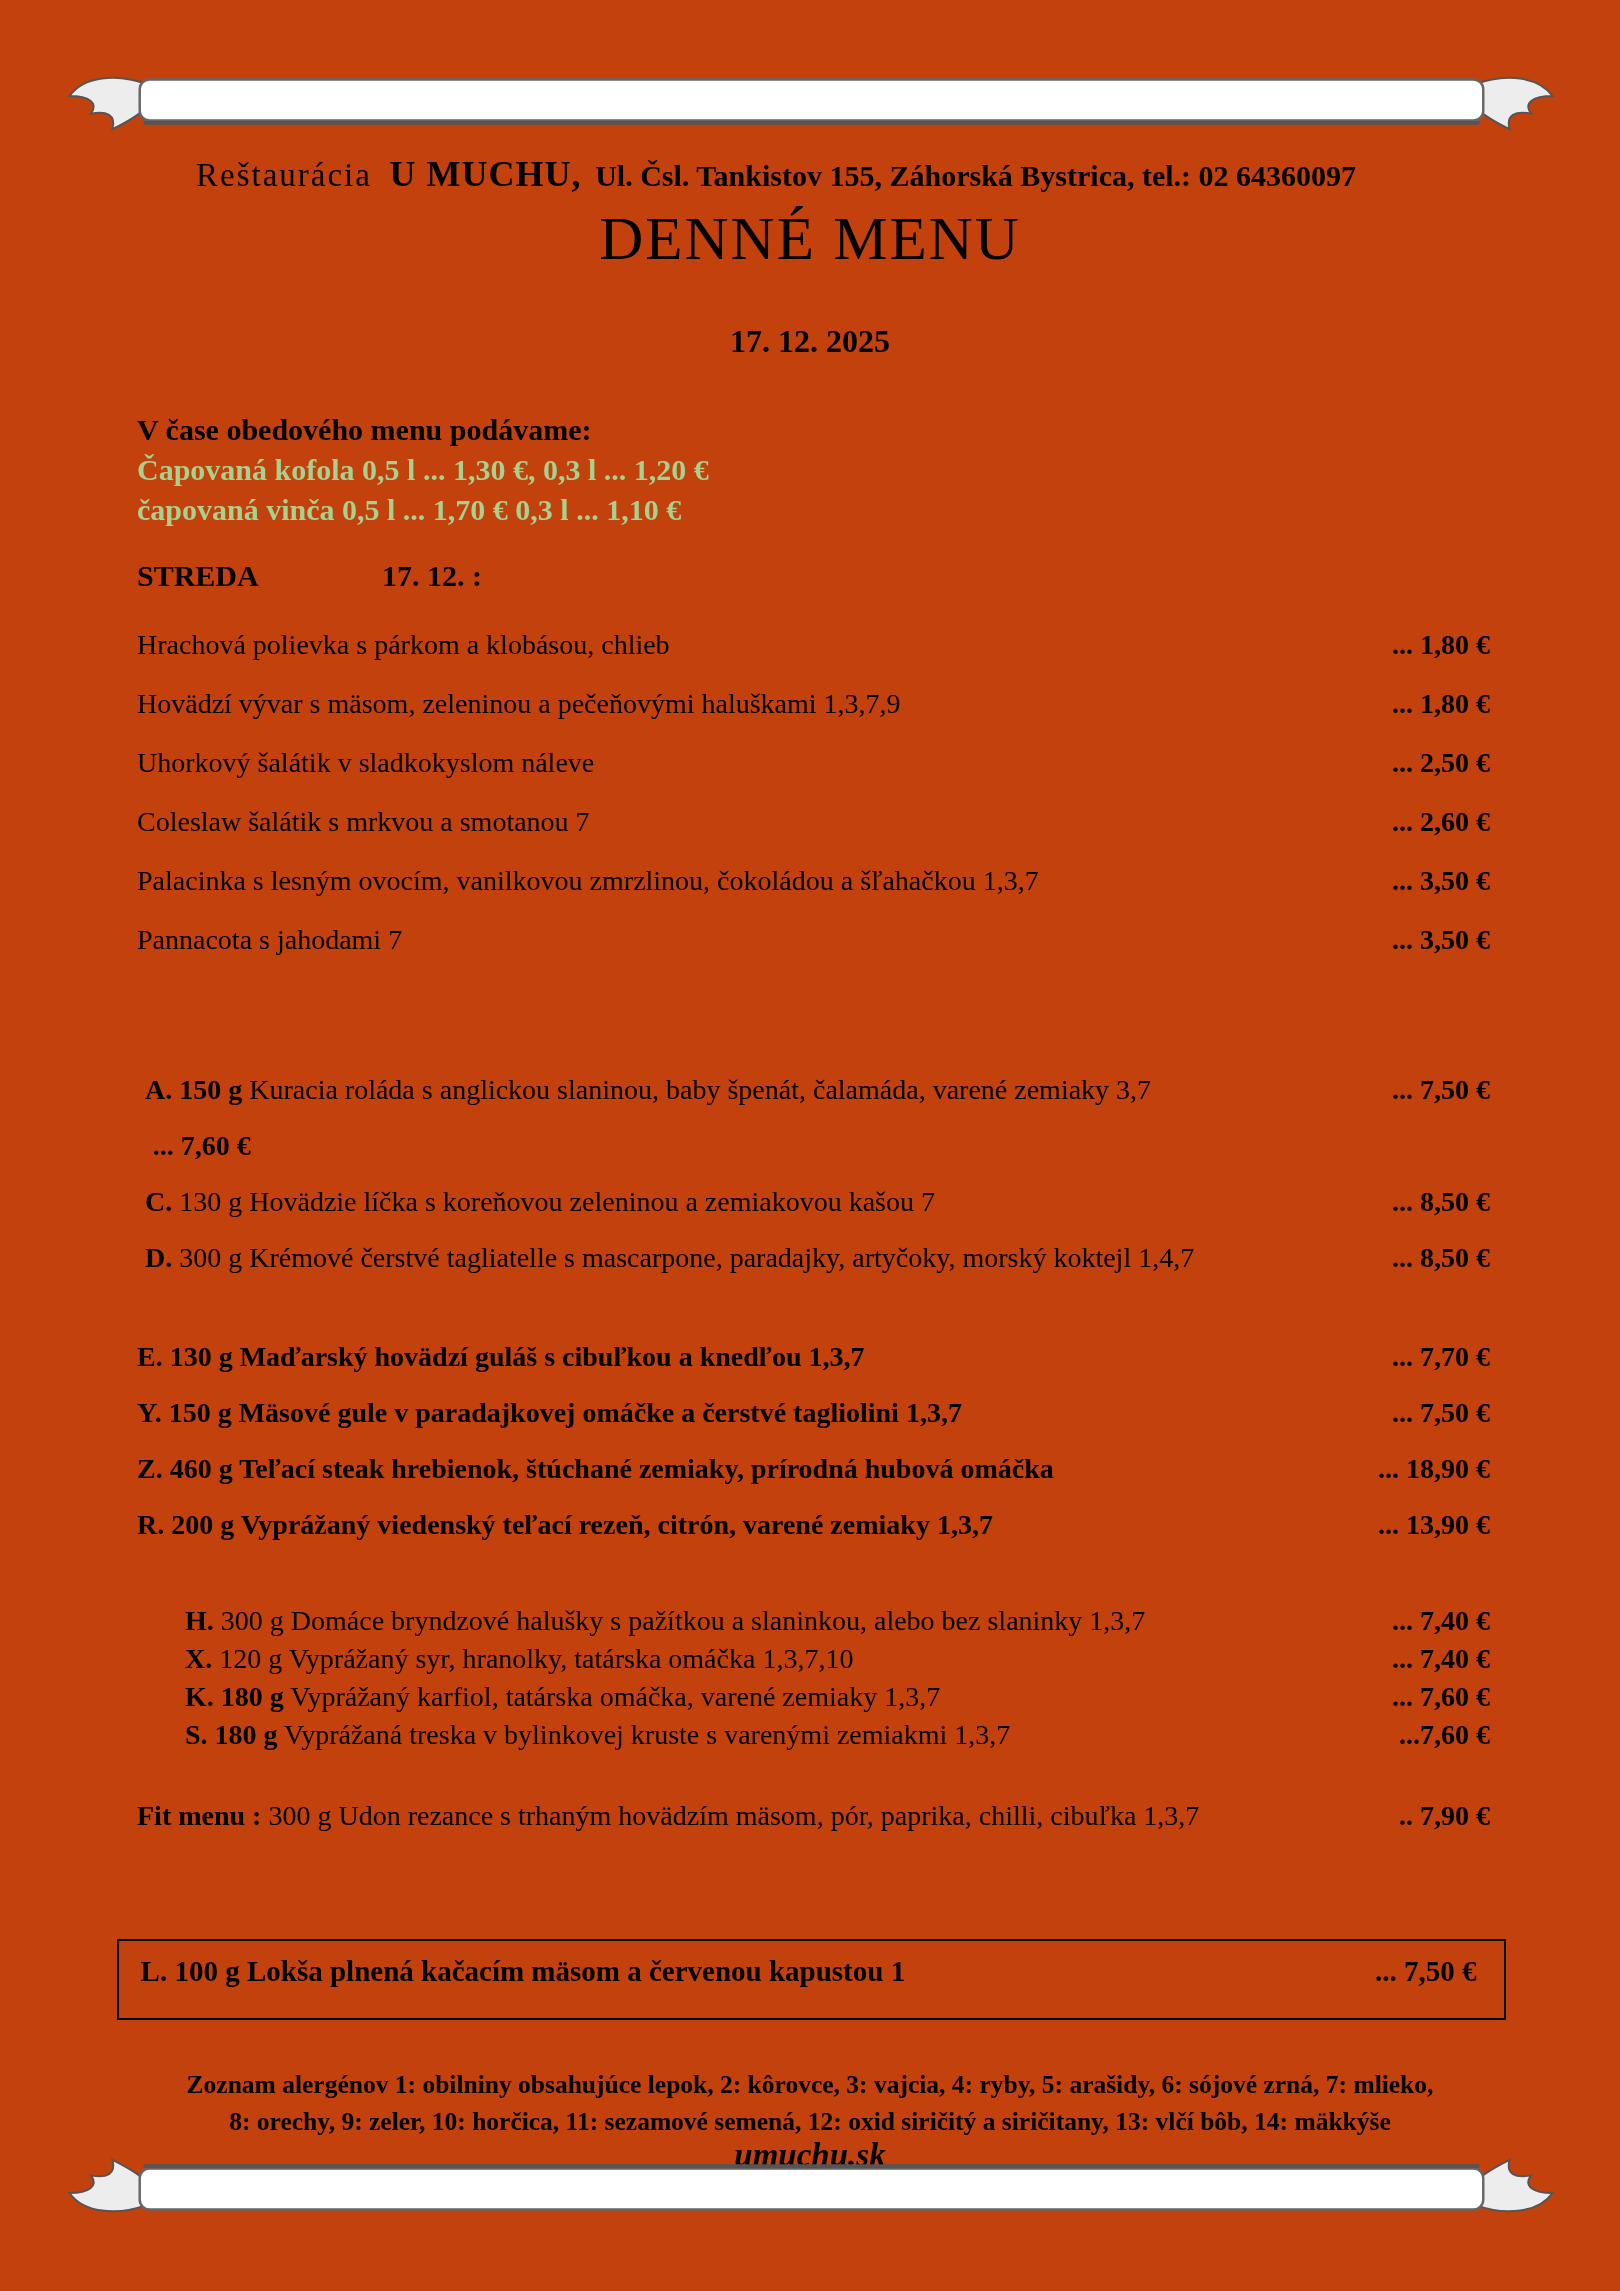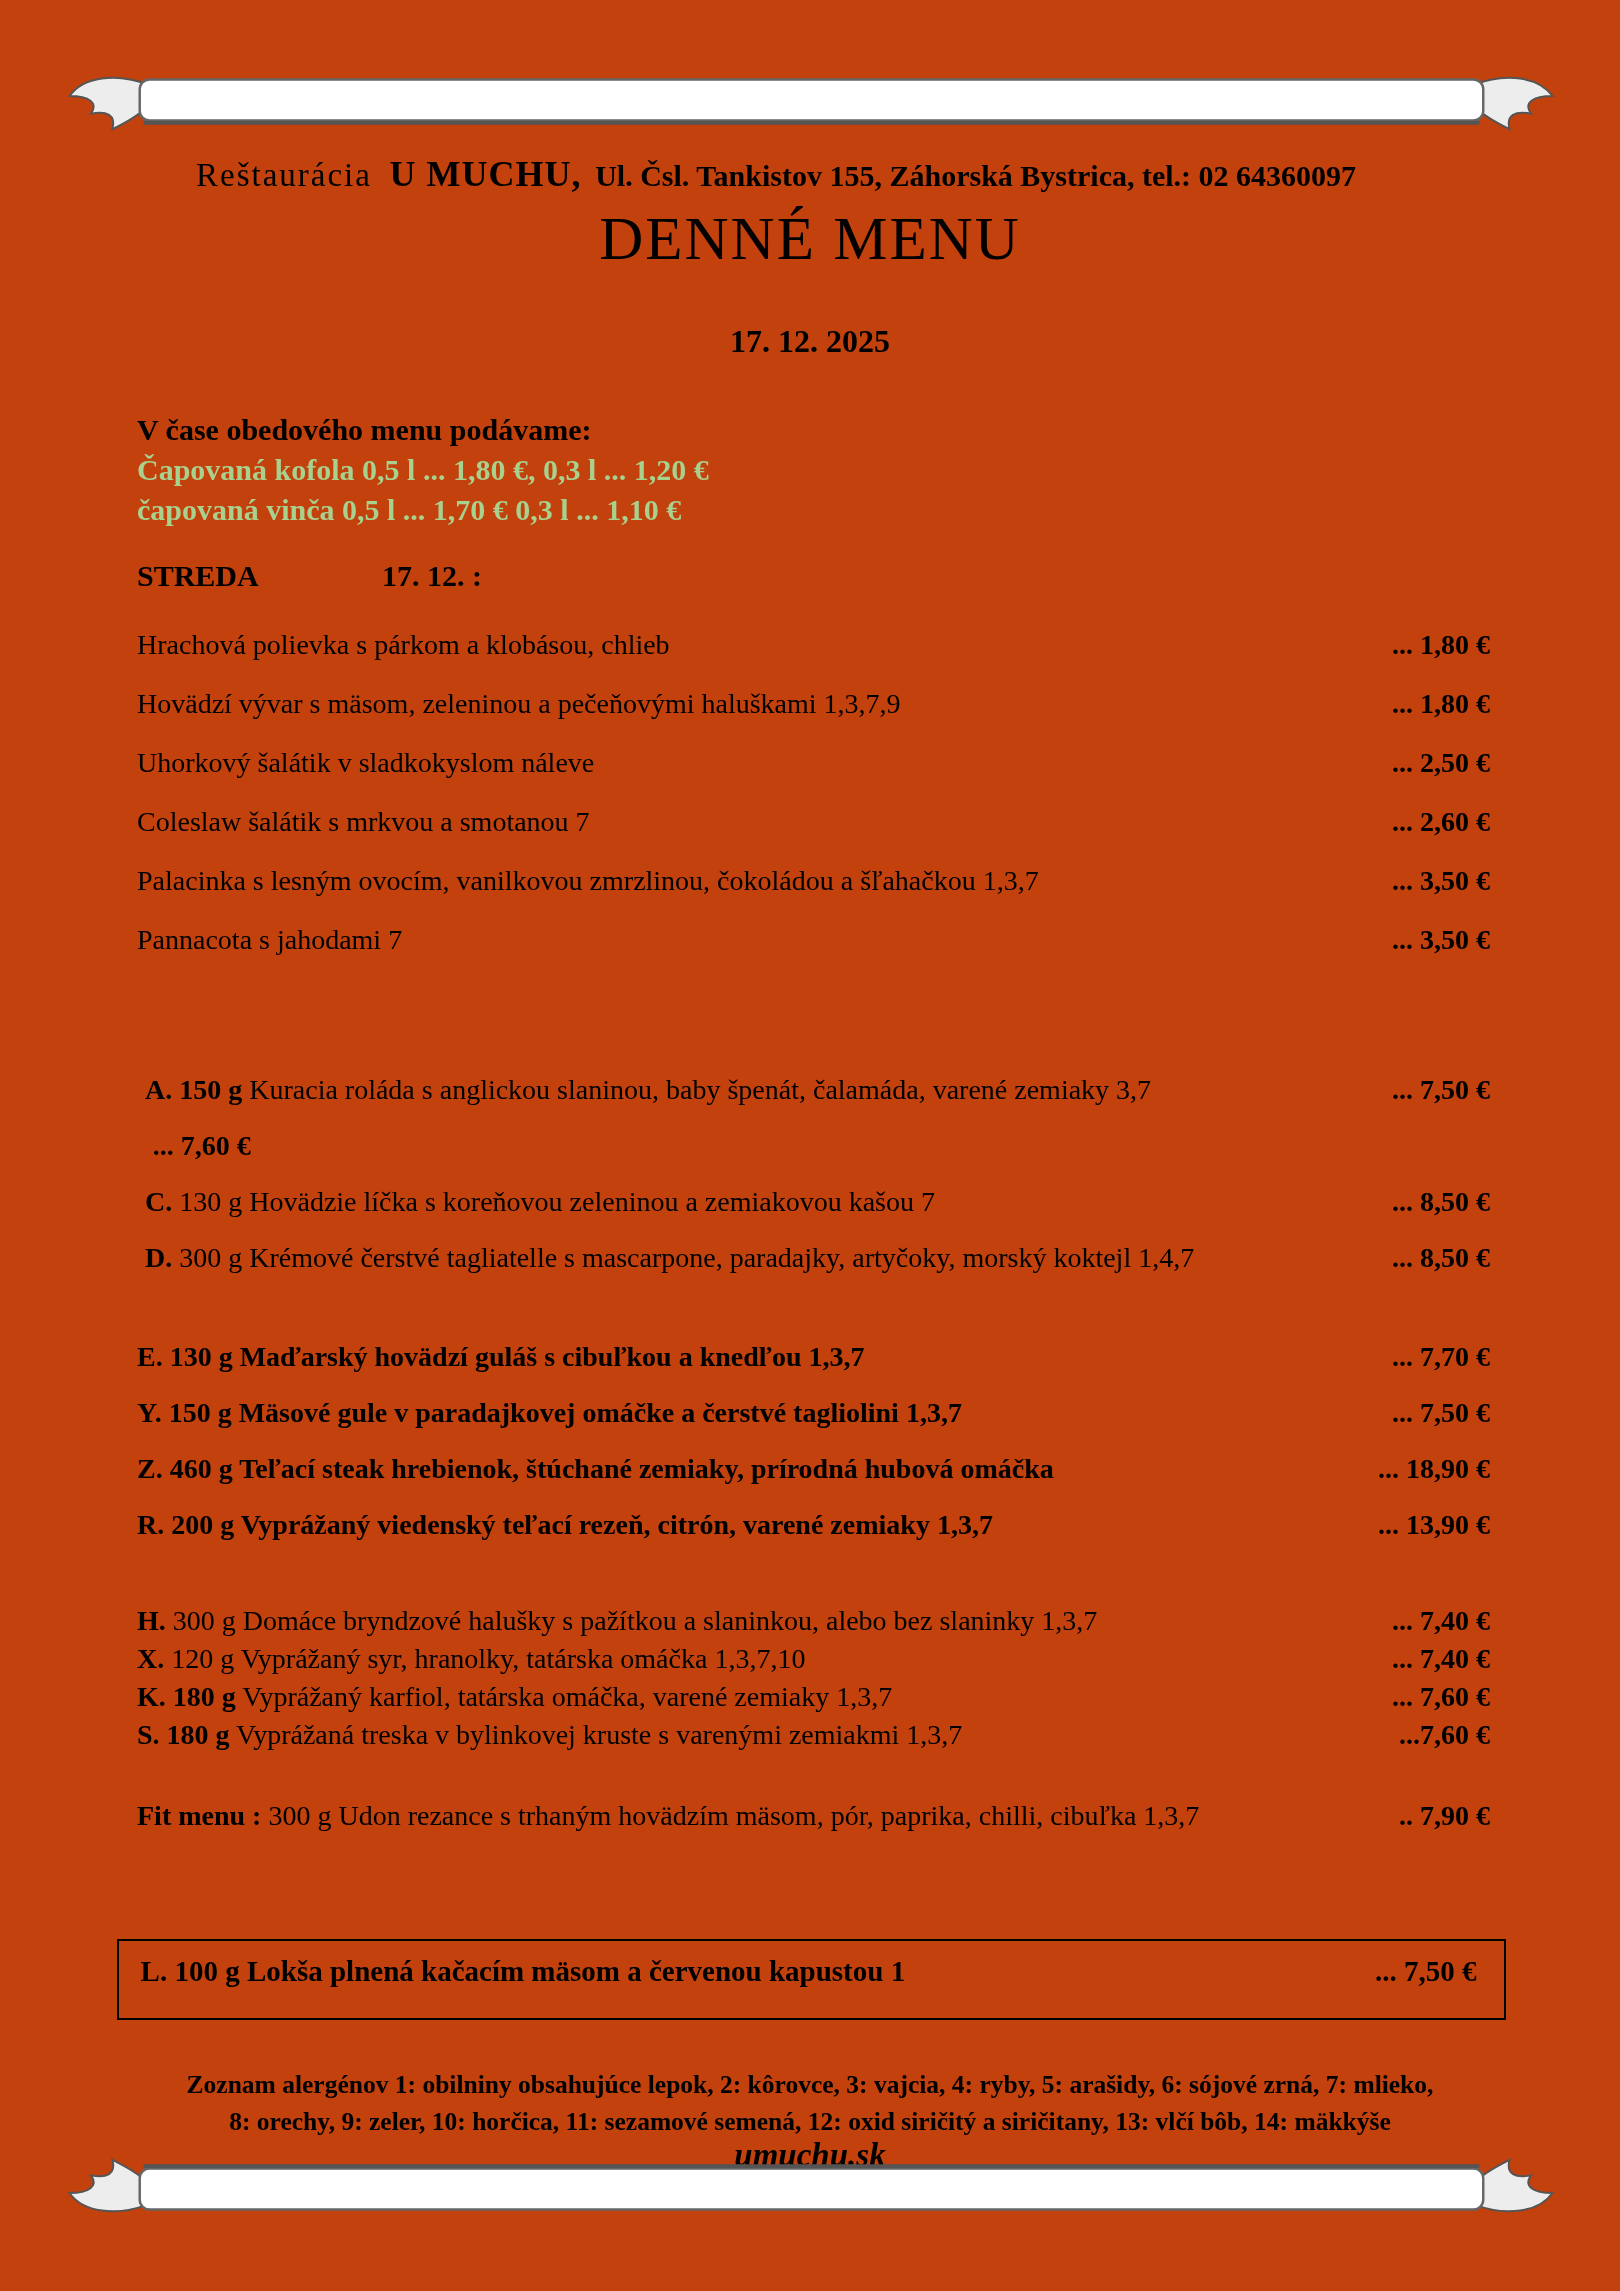--- a/index.html
+++ b/index.html
@@ -35,21 +35,21 @@
   .rows { position:absolute; left:137px; right:130px; font-size:28px; }
   .menu-row { display:flex; justify-content:space-between; align-items:flex-start; }
   .item-name { white-space:nowrap; }
   .item-name b { font-weight:700; }
   .item-price { white-space:nowrap; font-weight:700; margin-left:7.8px; }
   .bold .item-name { font-weight:700; }
 
   .sec1 { top:629px; }  .sec1 .menu-row { height:59px; }
   .sec2 { top:1074px; } .sec2 .menu-row { height:56px;margin-left:8px; }
   .sec3 { top:1341px; } .sec3 .menu-row { height:56px; }
-  .sec4 { top:1605px; } .sec4 .menu-row { height:38px; }
+  .sec4 { top:1605px;margin-left:48px; } .sec4 .menu-row { height:38px; }
   .fit  { top:1800px; } .fit  .menu-row { height:43px; }
 
   .menu-box { position:absolute; top:1939px; left:117px; width:1389px; box-sizing:border-box;
     border:2.9px solid #000; padding:13.7px 27.4px 9.8px 21.6px; font-size:29px; }
   .menu-box .menu-row { height:54px; }
 
   .allergens { position:absolute; top:2066px; left:0; width:100%; text-align:center;
     font-size:25.5px; font-weight:700; line-height:37px; }
 
   .footer-link-wrap { position:absolute; top:2137px; left:0; width:100%; text-align:center; }
@@ -70,21 +70,21 @@
 
   <div class="address-line">
     <span class="rest-prefix">Reštaurácia</span><span class="rest-name">U MUCHU,</span><span class="rest-address">Ul. Čsl. Tankistov 155,  Záhorská Bystrica, tel.:  02 64360097</span>
   </div>
 
   <div class="page-title">DENNÉ MENU</div>
   <div class="menu-date">17. 12. 2025</div>
 
   <div class="drinks">
     <div class="drinks-heading">V čase obedového menu podávame:</div>
-    <div class="drink-line" style="color: rgb(169, 209, 142);">Čapovaná kofola 0,5 l ... 1,80 €,  0,3 l ... 1,20 €</div>
+    <div class="drink-line" style="color: rgb(169, 209, 142);">Čapovaná kofola 0,5 l ... 1,30 €,  0,3 l ... 1,20 €</div>
     <div class="drink-line" style="color: rgb(169, 209, 142);">čapovaná vinča  0,5 l ... 1,70 €  0,3 l ... 1,10 €</div>
   </div>
 
   <div class="day-line">
     <span class="day-name">STREDA</span><span class="day-date">17. 12. :</span>
   </div>
 
   <div class="rows sec1">
       <div class="menu-row">
         <span class="item-name">Hrachová polievka s párkom a klobásou, chlieb</span>

